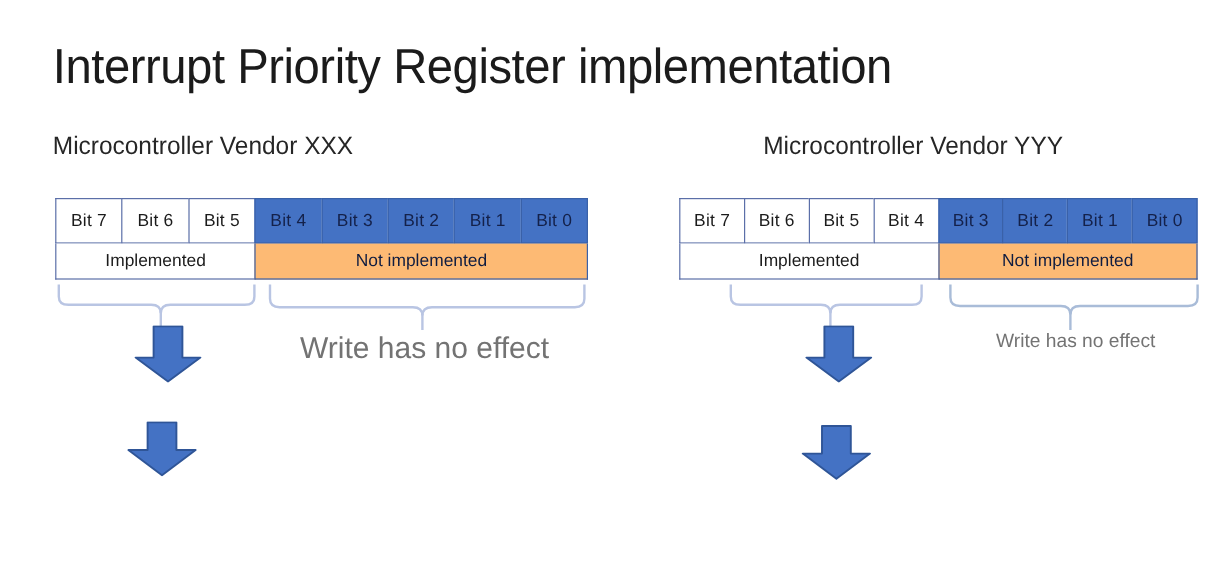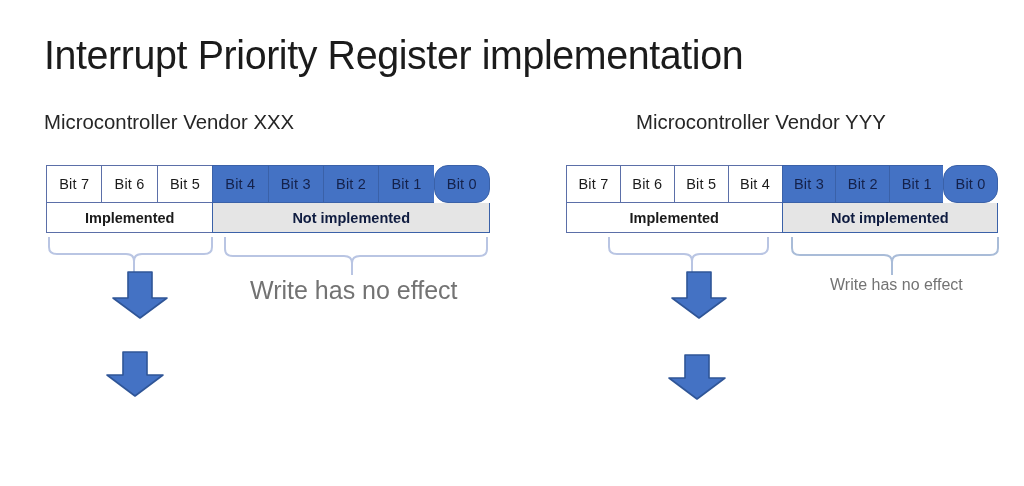--- a/index.html
+++ b/index.html
@@ -69,48 +69,47 @@
     display: flex;
     align-items: center;
     justify-content: center;
     font-size: 14.5px;
     box-sizing: border-box;
     border: 1px solid #5b6fa8;
     border-right: none;
     color: #1b1b1b;
     letter-spacing: 0.2px;
   }
-  .bit-cell:last-child { border-right: 1px solid #5b6fa8; border-radius: 14px; }
+  .bit-cell:last-child { border-right: 1px solid #5b6fa8; }
   .bit-cell.implemented { background: #ffffff; }
   .bit-cell.notimplemented {
     background: #4472c4;
     border-color: #3a61a8;
     color: #14214a;
   }
 
   .status-row {
     display: flex;
     height: 30px;
-    font-weight: bold;
   }
   .status-cell {
     display: flex;
     align-items: center;
     justify-content: center;
     font-size: 14.5px;
     box-sizing: border-box;
     border: 1px solid #5b6fa8;
     border-top: none;
     border-right: none;
     color: #1b1b1b;
   }
   .status-cell:last-child { border-right: 1px solid #5b6fa8; }
   .status-cell.implemented { background: #ffffff; }
   .status-cell.notimplemented {
-    background: #e5e5e5;
+    background: #fdba74;
     border-color: #3a61a8;
     color: #0f1c40;
   }
 
   
   .brace-svg { position: absolute; overflow: visible; }
 
   
   .arrow { position: absolute; }
 

